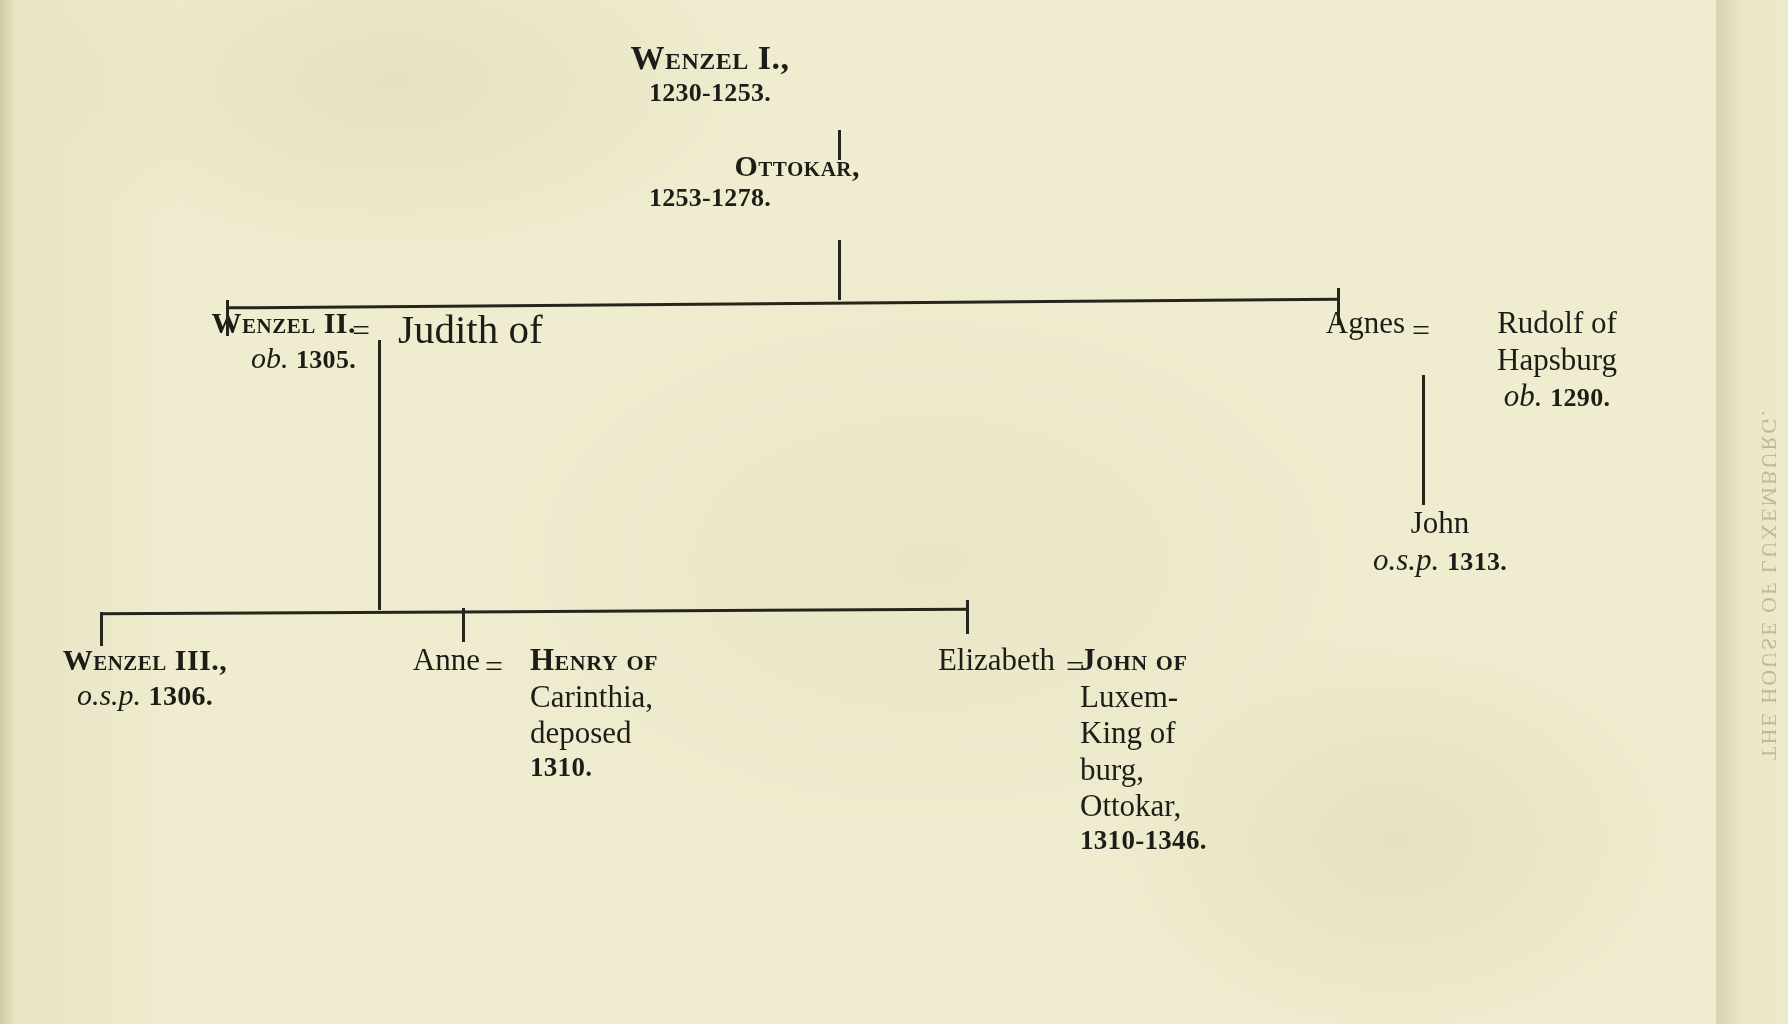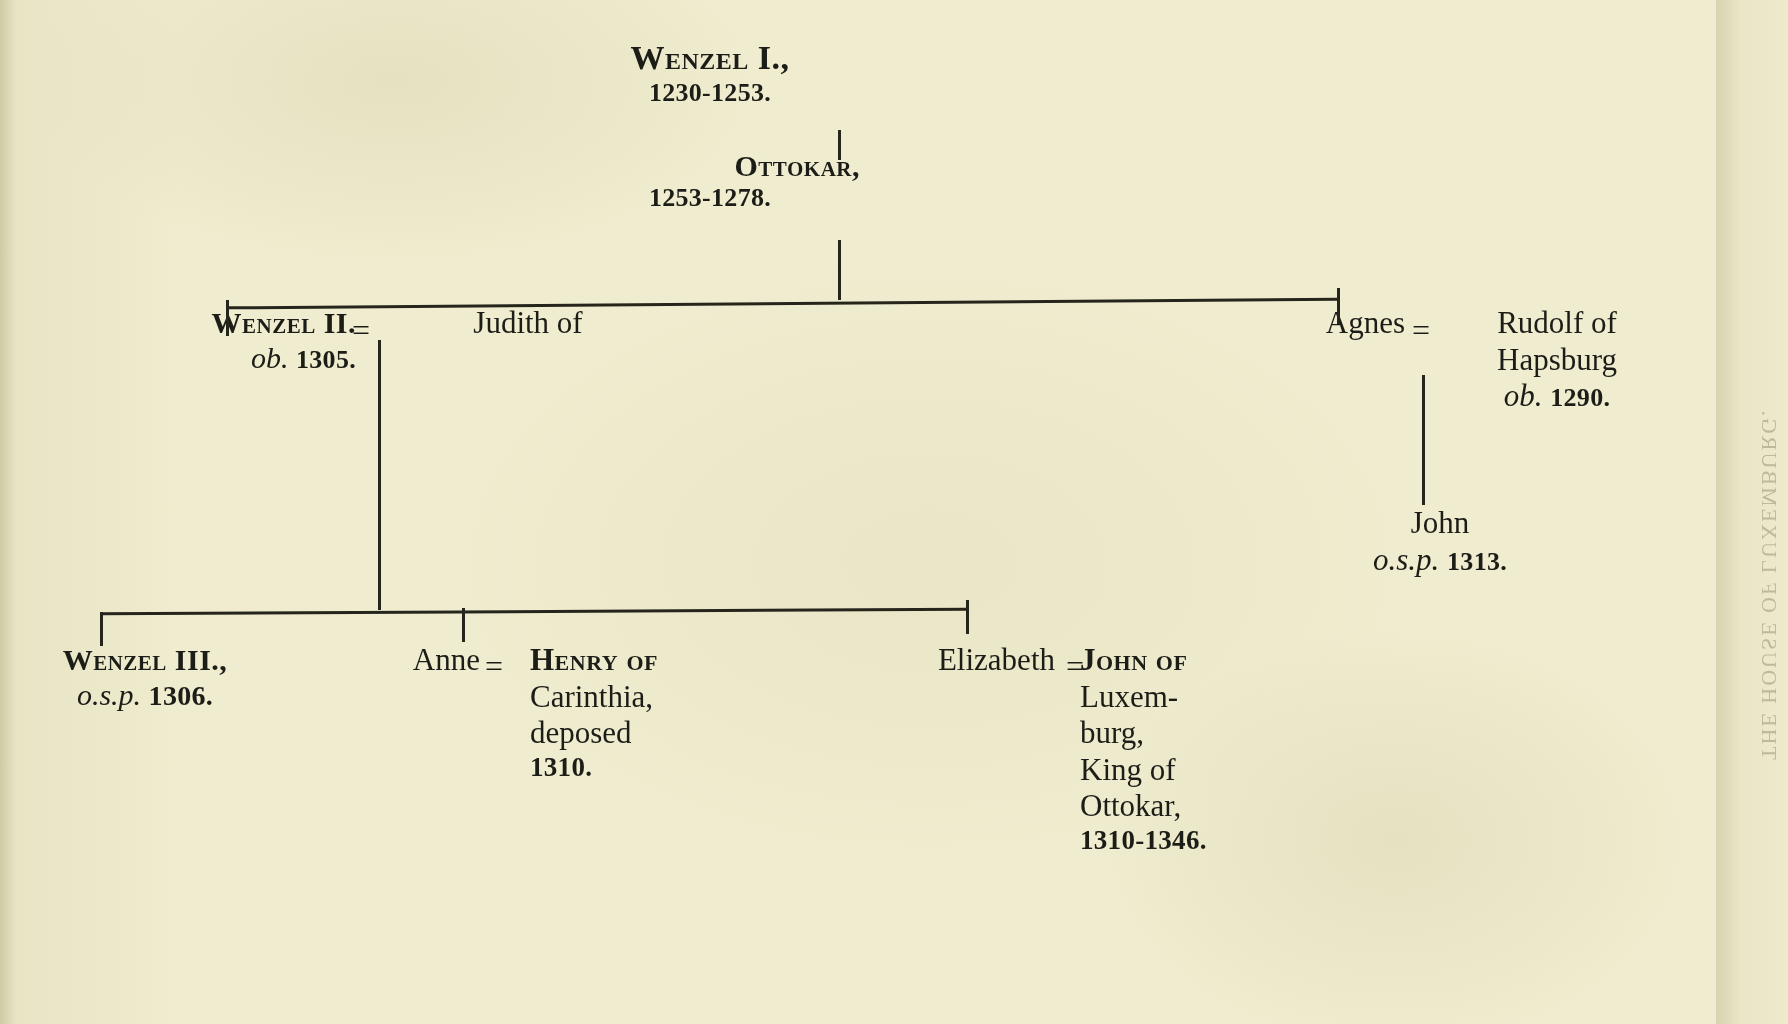--- a/index.html
+++ b/index.html
@@ -100,21 +100,21 @@
   #n-wenzel1 .nm { font-size: 34px; }
   #n-wenzel1 .dates { font-size: 26px; }
 
   #n-ottokar   { left: 560px; top: 148px; width: 300px; font-size: 30px; }
   #n-ottokar .nm { font-size: 30px; text-align: right; }
   #n-ottokar .dates { font-size: 26px; }
 
   #n-wenzel2   { left: 96px;  top: 305px; width: 260px; font-size: 30px; text-align: right; }
   #n-wenzel2 .dates { font-size: 26px; margin-top: 48px; }
 
-  #n-judith    { left: 398px; top: 305px; width: 260px; font-size: 31px; text-align: center; }
+  #n-judith    { left: 398px; top: 305px; width: 260px; font-size: 41px; text-align: left; }
 
   #n-agnes     { left: 1240px; top: 305px; width: 165px; font-size: 31px; text-align: right; }
 
   #n-rudolf    { left: 1432px; top: 305px; width: 250px; font-size: 31px; text-align: center; }
   #n-rudolf .dates { font-size: 26px; }
 
   #n-john      { left: 1300px; top: 505px; width: 280px; font-size: 31px; }
   #n-john .dates { font-size: 26px; }
 
   #n-wenzel3   { left: 0px;   top: 642px; width: 290px; font-size: 30px; }
@@ -205,22 +205,22 @@
 
   <div class="node" id="n-elizabeth">
     <span class="nm-plain stack-line">Elizabeth</span>
   </div>
 
   <div class="eq" style="left:1066px; top:648px;">=</div>
 
   <div class="node" id="n-johnlux">
     <span class="nm stack-line">John of</span>
     <span class="stack-line">Luxem-</span>
+    <span class="stack-line">King of</span>
     <span class="stack-line">burg,</span>
-    <span class="stack-line">King of</span>
     <span class="stack-line">Ottokar,</span>
     <span class="dates stack-line">1310-1346.</span>
   </div>
 
   <div class="vline" style="left:838px; top:130px; height:30px;"></div>
 
   <div class="vline" style="left:838px; top:240px; height:60px;"></div>
 
   <div class="hline tilt1" style="left:226px; top:302px; width:1112px;"></div>
   <div class="vline" style="left:226px; top:300px; height:36px;"></div>

